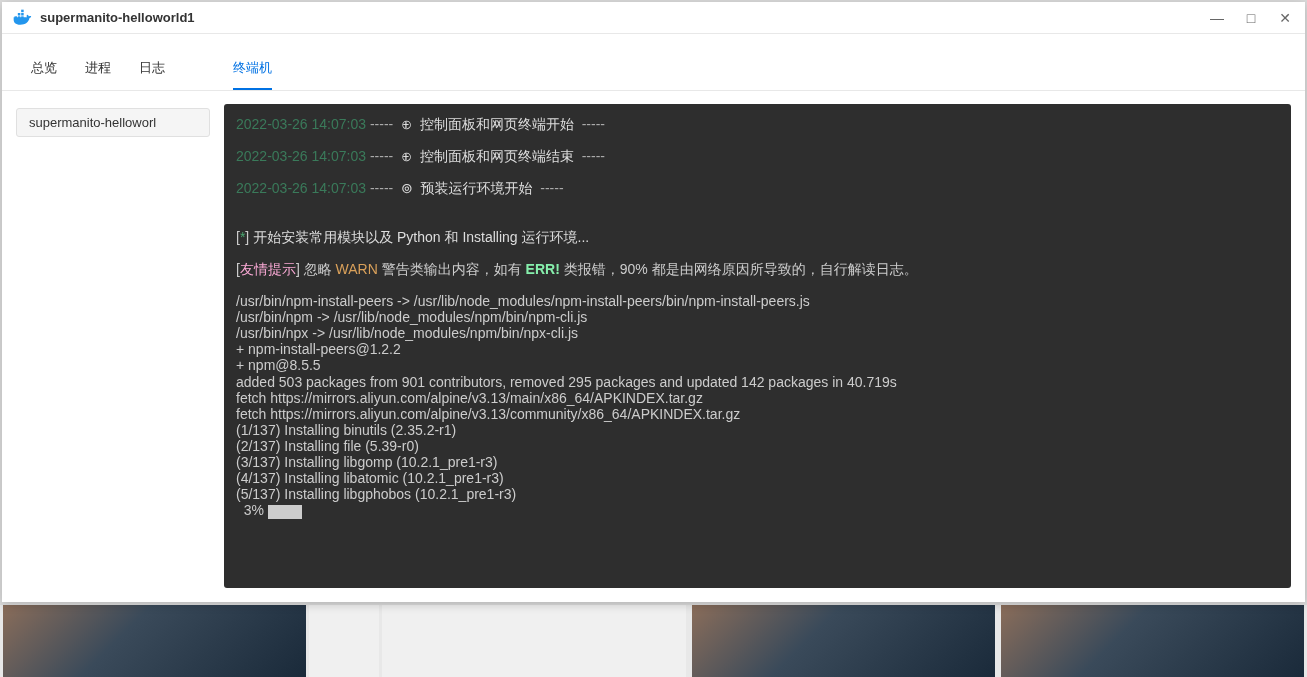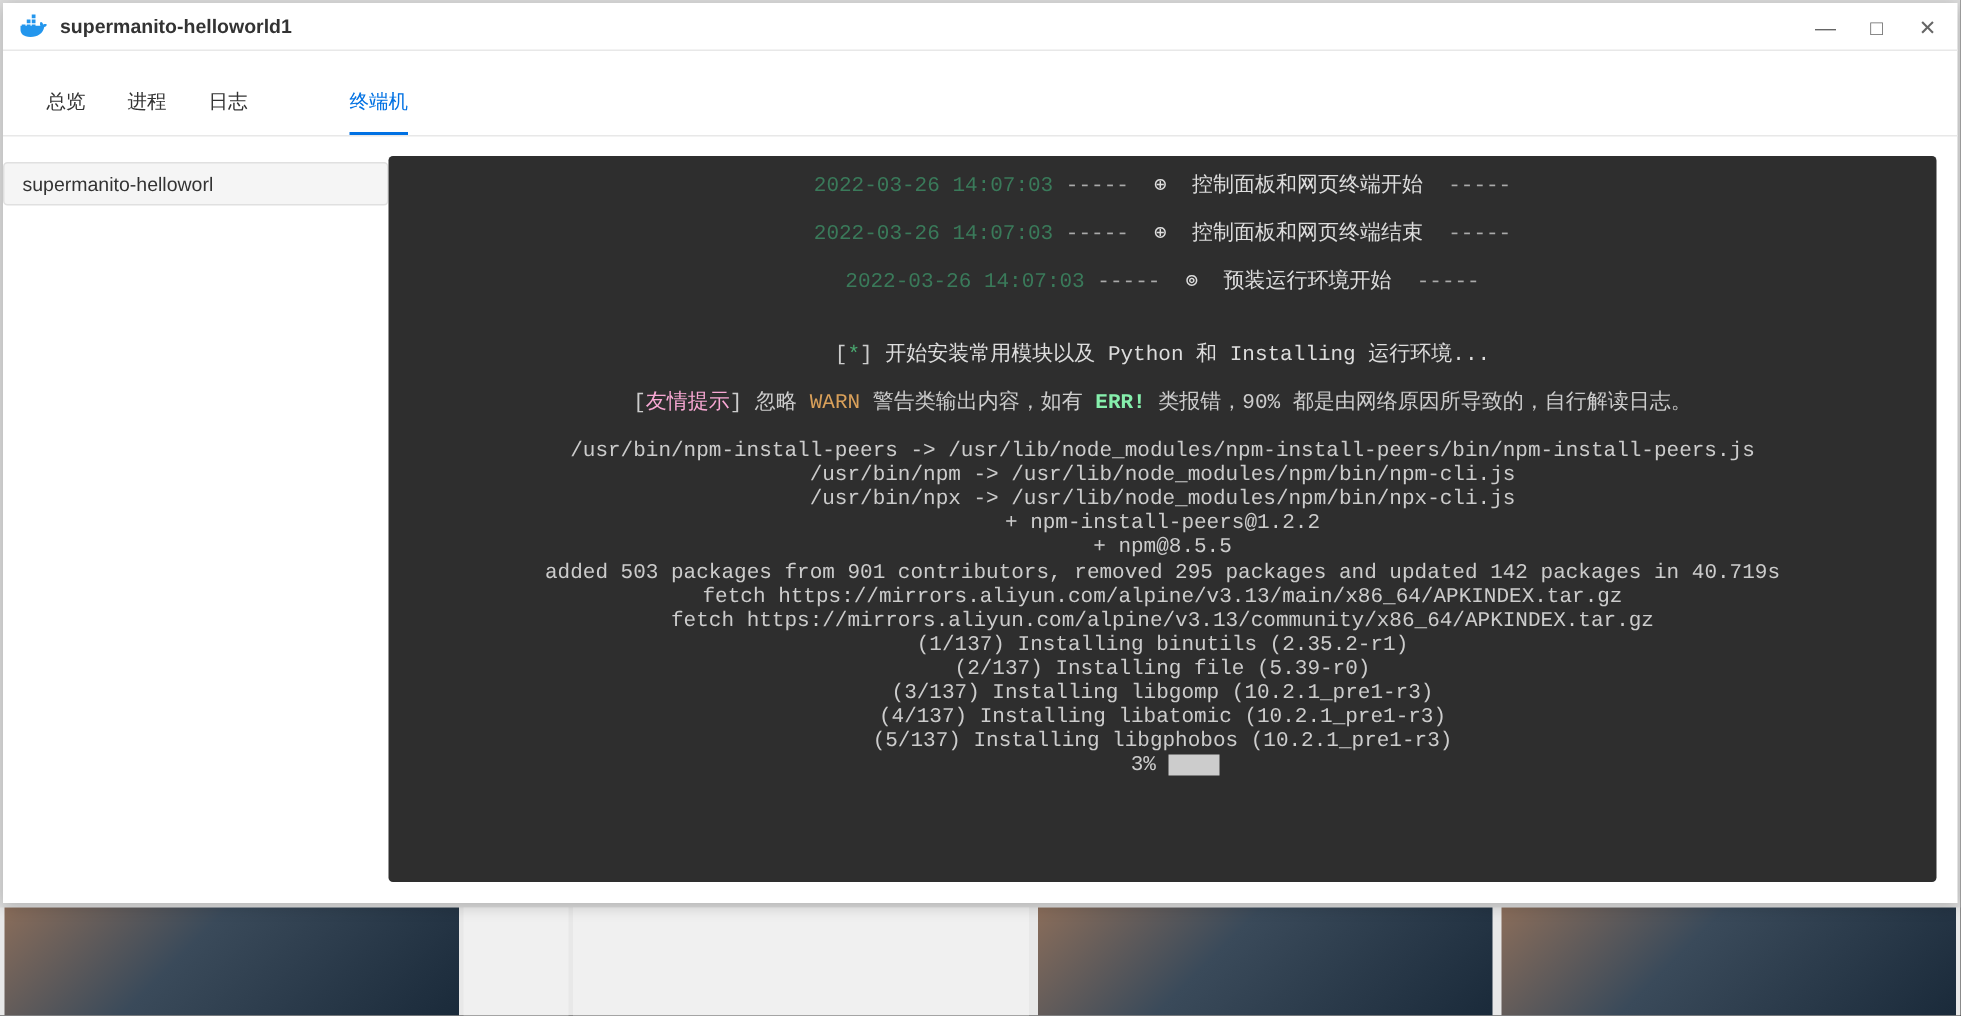--- a/index.html
+++ b/index.html
@@ -27,24 +27,24 @@
   
   .toolbar { height: 50px; display: flex; align-items: center; padding: 0 14px; gap: 8px; border-bottom: 1px solid #eee; }
   .btn { background: #f4f4f4; border: 1px solid #d0d0d0; border-radius: 3px; padding: 6px 14px; color: #333; cursor: pointer; font-size: 12px; }
   .btn.disabled { color: #aaa; cursor: default; }
   .btn-group { display: flex; }
   .btn-group .btn:first-child { border-top-right-radius: 0; border-bottom-right-radius: 0; border-right: none; }
   .btn-group .btn.caret { border-top-left-radius: 0; border-bottom-left-radius: 0; padding: 6px 8px; }
   .toolbar-spacer { flex: 1; }
   
   .content { flex: 1; display: flex; overflow: hidden; }
-  .sidebar { width: 257px; padding: 4px 0; overflow: hidden; }
+  .sidebar { width: 222px; padding: 4px 14px; overflow: hidden; }
   .sidebar-item { background: #f5f5f5; border: 1px solid #e0e0e0; border-radius: 3px; padding: 6px 12px; color: #333; cursor: pointer; white-space: nowrap; overflow: hidden; }
   
-  .terminal { flex: 1; background: #2e2e2e; color: #ccc; padding: 12px 12px; font-family: Liberation Mono, monospace; font-size: 14px; line-height: 1.15; overflow: hidden; margin: 0 14px 14px 0; border-radius: 3px; white-space: pre; text-align: center; }
+  .terminal { flex: 1; background: #2e2e2e; color: #ccc; padding: 12px 12px; font-family: Liberation Sans, sans-serif; font-size: 14px; line-height: 1.15; overflow: hidden; margin: 0 14px 14px 0; border-radius: 3px; white-space: pre; }
   .t-ts { color: #3a7a5a; }
   .t-dash { color: #aaa; }
   .t-sym { color: #ddd; }
   .t-msg { color: #ddd; }
   .t-star { color: #4aa870; }
   .t-tip { color: #f9a8d4; }
   .t-warn { color: #d9a05a; margin-top: 13px; }
   .t-err { color: #86efac; font-weight: bold; }
   .t-cursor { background: #ccc; display: inline-block; width: 34px; height: 14px; vertical-align: middle; }
 </style>

